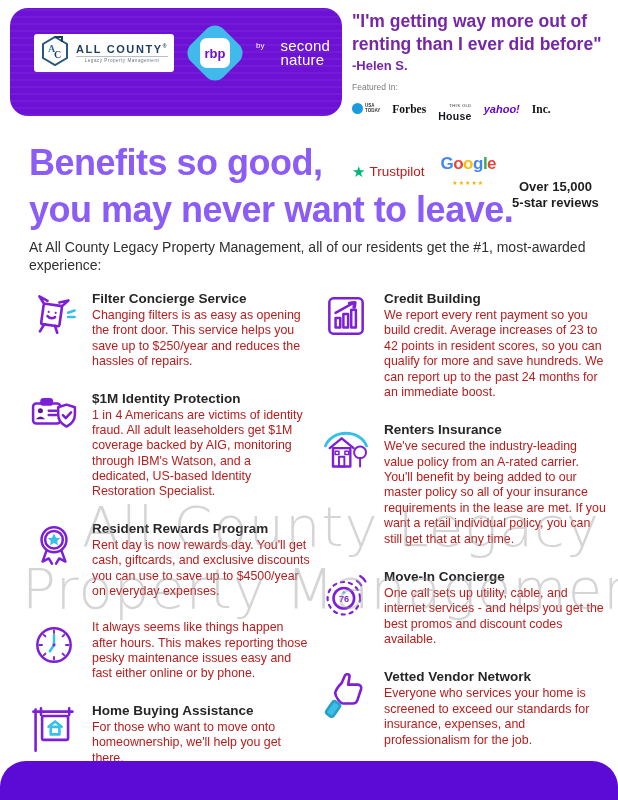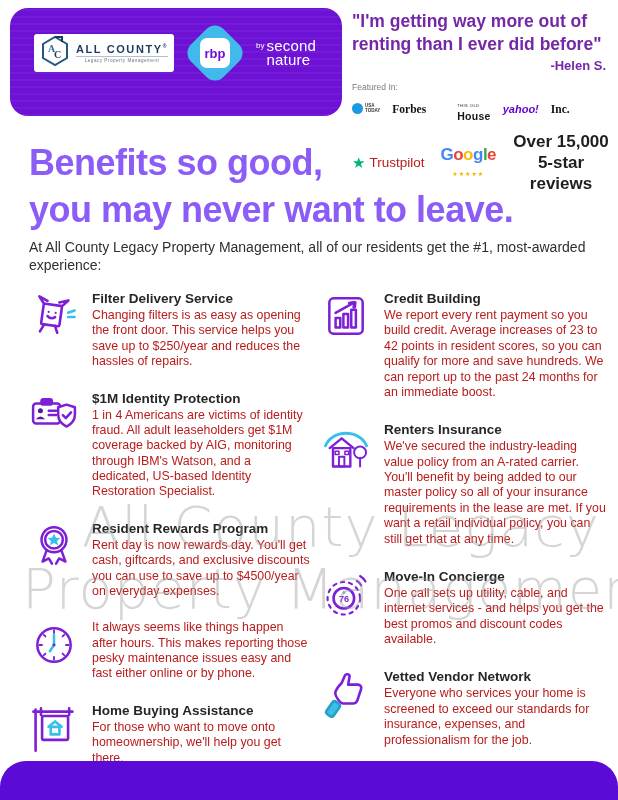--- a/index.html
+++ b/index.html
@@ -23,47 +23,47 @@
   .ac-name { font-size:11px; font-weight:bold; letter-spacing:1.6px; color:#1d3d5f; white-space:nowrap; }
   .ac-name sup { font-size:5px; }
   .ac-rule { width:100%; height:1px; background:#b4bfc9; margin:1px 0; }
   .ac-tagline { font-size:4.6px; letter-spacing:.5px; color:#6a7682; white-space:nowrap; }
   .rbp-wrap { position:relative; width:54px; height:54px; flex:0 0 auto; }
   .rbp-diamond { position:absolute; inset:4px; background:#41b9ea; border-radius:12px; transform:rotate(45deg); }
   .rbp-diamond2 { position:absolute; inset:8px; background:#2e8fd3; border-radius:10px; transform:rotate(45deg); opacity:.55; }
   .rbp-inner { position:absolute; left:12px; top:12px; width:30px; height:30px; background:#ffffff; border-radius:7px;
     display:flex; align-items:center; justify-content:center; }
   .rbp-label { color:#6d11d4; font-weight:bold; font-size:13px; }
-  .sn-wrap { display:flex; align-items:flex-start; gap:2px; color:#ffffff; }
+  .sn-wrap { display:flex; align-items:flex-start; gap:16px; color:#ffffff; }
   .sn-by { font-size:8px; margin-top:2px; }
   .sn-name { font-weight:normal; font-size:15px; line-height:.92; letter-spacing:.2px; }
   .banner-title { position:absolute; left:26px; top:76px; color:#ffffff; font-weight:bold; font-size:23px; letter-spacing:.2px; }
 
   .header-right { position:absolute; left:352px; top:10px; width:258px; }
   .quote { color:#7527a8; font-weight:bold; font-size:17.5px; line-height:1.32; }
-  .quote-attr { color:#7527a8; font-weight:bold; font-size:13px; text-align:right; margin-top:2px; padding-right:4px; }
+  .quote-attr { color:#7527a8; font-weight:bold; font-size:13px; margin-top:2px; padding-right:4px; }
   .featured-label { color:#7b7b7b; font-size:8.5px; margin-top:9px; }
   .press-row { display:flex; align-items:center; gap:12px; margin-top:4px; }
   .usatoday { display:flex; align-items:center; gap:2px; }
   .usatoday-circle { width:11px; height:11px; border-radius:50%; background:#1a9ae0; }
   .usatoday-text { font-size:4.5px; font-weight:bold; color:#333; line-height:1.1; }
   .forbes { font-family:"Liberation Serif", serif; font-weight:bold; font-size:11.5px; color:#111; }
-  .houselogo { text-align:left; line-height:.8;margin-left:19px; }
+  .houselogo { text-align:right; line-height:.8; }
   .houselogo .tiny { font-size:4px; color:#222; letter-spacing:.5px; }
   .houselogo .big { font-size:10.5px; font-weight:bold; color:#16181f; letter-spacing:.3px; }
   .yahoo { font-style:italic; font-weight:bold; font-size:11px; color:#5f01d1; }
   .inc { font-family:"Liberation Serif", serif; font-weight:bold; font-size:11.5px; color:#111; }
   .reviews-row { display:flex; align-items:center; gap:16px; margin-top:9px; }
   .trustpilot { display:flex; align-items:center; gap:4px; }
   .tp-star { color:#00b67a; font-size:15px; line-height:1; }
   .tp-name { font-size:13.5px; color:#b91c1c; }
   .google { text-align:center; line-height:1; }
   .google-word { font-size:17px; font-weight:bold; letter-spacing:-.5px; }
   .google-stars { font-size:6px; color:#f4b400; letter-spacing:1px; margin-top:1px; }
-  .review-sum { font-weight:bold; font-size:17px; color:#1e1e1e; line-height:1.25; text-align:center; }
+  .review-sum { font-weight:bold; font-size:13px; color:#1e1e1e; line-height:1.25; text-align:center;margin-top:48px; }
 
   
   .headline { position:absolute; left:29px; top:140px; color:#8b5cf6; font-weight:800; font-size:36px; line-height:1.3; letter-spacing:-.5px; }
   .subheadline { position:absolute; left:29px; top:238px; width:565px; color:#2f2f2f; font-size:14px; line-height:1.3; }
 
   
   .benefits { position:absolute; left:26px; top:291px; width:580px; display:flex; gap:8px; }
   .col { display:flex; flex-direction:column; }
   .col-left  { width:284px; gap:21px; }
   .col-right { width:288px; gap:22px; }
@@ -187,21 +187,21 @@
               <circle cx="18.5" cy="20" r="1" fill="#7c1fd6" stroke="none"></circle>
               <circle cx="25" cy="20" r="1" fill="#7c1fd6" stroke="none"></circle>
               <path d="M18 24 q3.5 3 7 0"></path>
               <path d="M16 32 l-3 7"></path>
               <path d="M26 32 l3 6"></path>
             </g>
             <path d="M37 20 l6 -2 M37 24 l6 0" stroke="#38c0e8"></path>
           </svg>
         </span>
         <div class="body">
-          <div class="b-title">Filter Delivery Service</div>
+          <div class="b-title">Filter Concierge Service</div>
           <div class="b-text">Changing filters is as easy as opening the front door. This service helps you save up to $250/year and reduces the hassles of repairs.</div>
         </div>
       </div>
 
       <div class="item">
         <span class="icon">
           <svg width="52" height="46" viewBox="0 0 48 44" fill="none" stroke="#7c1fd6" stroke-width="2.4" stroke-linecap="round" stroke-linejoin="round">
             <rect x="4" y="12" width="26" height="19" rx="3"></rect>
             <rect x="12" y="8" width="10" height="5" rx="2" fill="#7c1fd6"></rect>
             <circle cx="11" cy="19" r="2.4" fill="#5a189a" stroke="none"></circle>

